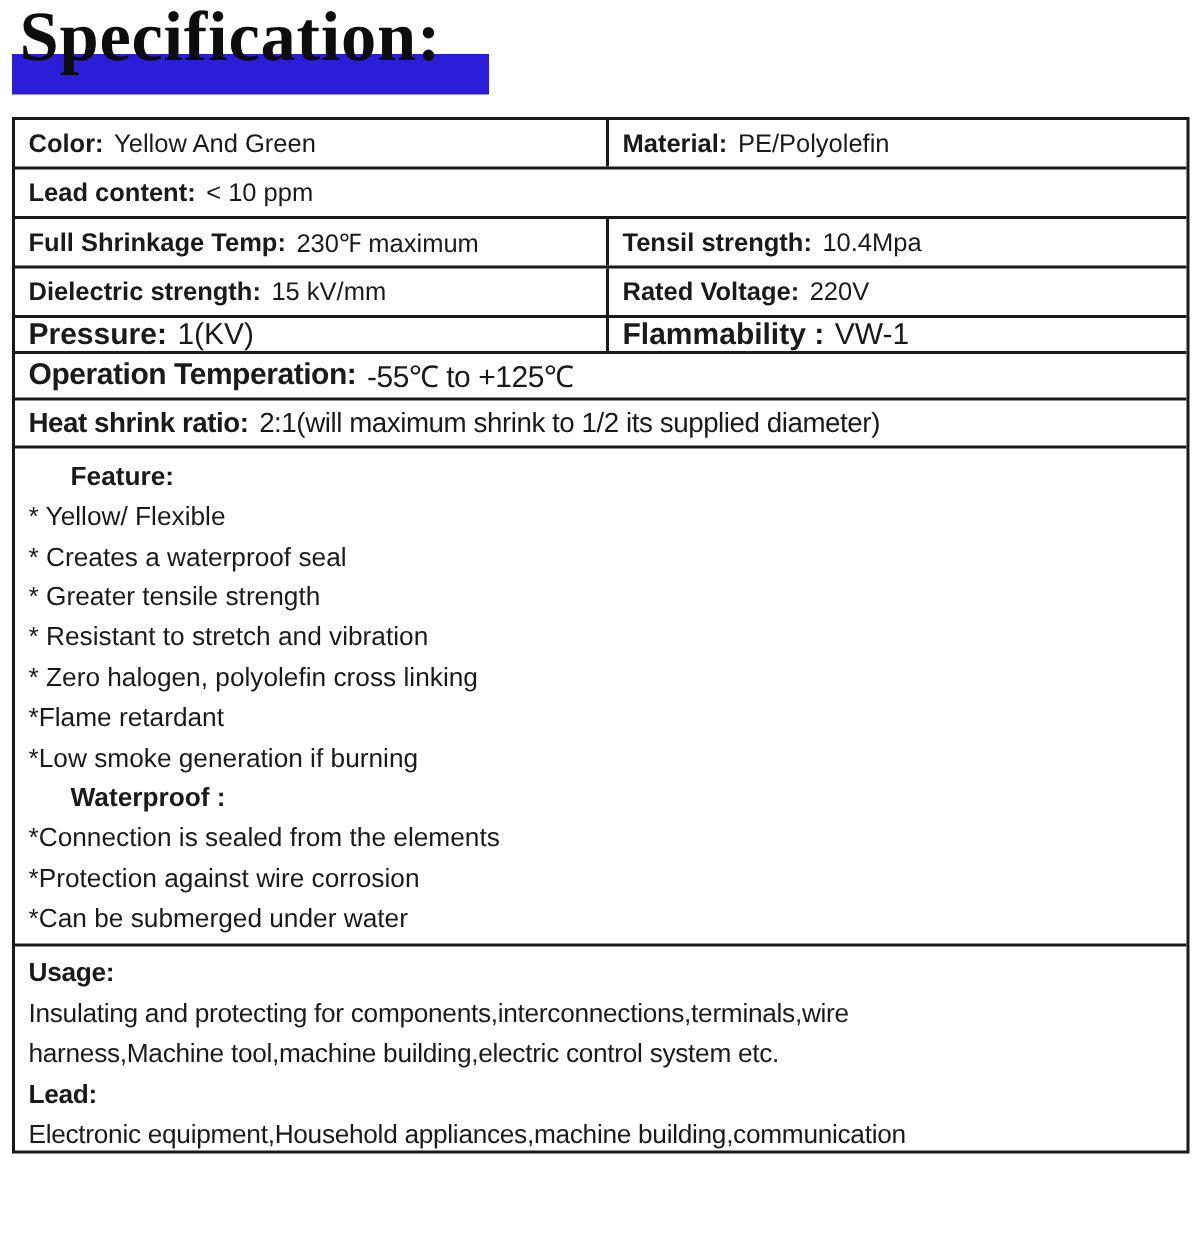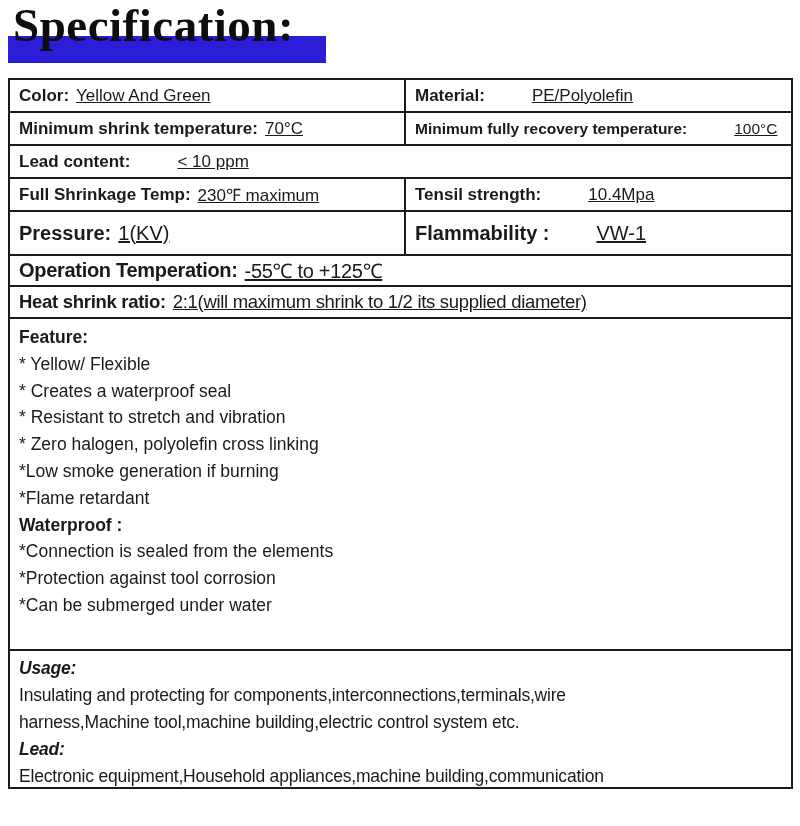--- a/index.html
+++ b/index.html
@@ -42,56 +42,56 @@
     align-items: stretch;
   }
   .row:last-child { border-bottom: none; }
   .cell {
     display: flex; align-items: center;
     padding: 0 9px;
     white-space: nowrap;
     overflow: hidden;
   }
   .cell-left  { width: 396px; border-right: 2px solid #1a1a1a; }
-  .cell-right { flex: 1; gap: 40px; }
+  .cell-right { flex: 1; }
   .cell-full  { width: 100%; }
 
   .r-std  { height: 33px; }
-  .r-big  { height: 44px; }
+  .r-big  { height: 24px; }
   .r-op   { height: 31px; }
   .r-ratio{ height: 32px; }
 
   .lbl { font-weight: 700; }
-  .val { margin-left: 7px; text-decoration: underline; }
+  .val { margin-left: 7px; }
 
   .fs-std   { font-size: 17px; }
   .fs-small { font-size: 15.5px; }
   .fs-big   { font-size: 20px; }
   .fs-op    { font-size: 20px; letter-spacing: -0.3px; }
   .fs-ratio { font-size: 18.5px; letter-spacing: -0.3px; }
 
   
   .feature-block {
     height: 332px;
     padding: 5px 9px;
     border-bottom: 2px solid #1a1a1a;
     font-size: 17.5px;
     line-height: 26.8px;
   }
-  .feature-block .heading { font-weight: 700; }
+  .feature-block .heading { font-weight: 700; margin-left: 28px; }
 
   
   .usage-block {
     height: 136px;
     padding: 4px 9px;
     font-size: 17.5px;
     line-height: 27px;
     letter-spacing: -0.2px;
   }
-  .usage-block .heading { font-weight: 700; font-style: italic; }
+  .usage-block .heading { font-weight: 700; }
 </style>
 </head>
 <body>
 
 <div class="page">
 
   <div class="title-highlight" style="background: rgb(42, 30, 217);"></div>
   <div class="page-title">Specification:</div>
 
   <div class="spec-table">
@@ -100,49 +100,49 @@
       <div class="cell cell-left fs-std">
         <span class="lbl">Color:</span>
         <span class="val">Yellow And Green</span>
       </div>
       <div class="cell cell-right fs-std">
         <span class="lbl">Material:</span>
         <span class="val">PE/Polyolefin</span>
       </div>
     </div>
 
-    <div class="row r-std">
-      <div class="cell cell-left fs-std">
-        <span class="lbl">Minimum shrink temperature:</span>
-        <span class="val">70°C</span>
-      </div>
-      <div class="cell cell-right fs-small">
-        <span class="lbl">Minimum fully recovery temperature:</span>
-        <span class="val">100°C</span>
-      </div>
-    </div>
 
     <div class="row r-std">
       <div class="cell cell-right fs-std">
         <span class="lbl">Lead content:</span>
         <span class="val">&lt; 10 ppm</span>
       </div>
     </div>
 
     <div class="row r-std">
       <div class="cell cell-left fs-std">
         <span class="lbl">Full Shrinkage Temp:</span>
         <span class="val">230℉ maximum</span>
       </div>
       <div class="cell cell-right fs-std">
         <span class="lbl">Tensil strength:</span>
         <span class="val">10.4Mpa</span>
       </div>
     </div>
 
+    <div class="row r-std">
+      <div class="cell cell-left fs-std">
+        <span class="lbl">Dielectric strength:</span>
+        <span class="val">15 kV/mm</span>
+      </div>
+      <div class="cell cell-right fs-std">
+        <span class="lbl">Rated Voltage:</span>
+        <span class="val">220V</span>
+      </div>
+    </div>
 
     <div class="row r-big">
       <div class="cell cell-left fs-big">
         <span class="lbl">Pressure:</span>
         <span class="val">1(KV)</span>
       </div>
       <div class="cell cell-right fs-big">
         <span class="lbl">Flammability :</span>
         <span class="val">VW-1</span>
       </div>
@@ -159,27 +159,28 @@
       <div class="cell cell-full fs-ratio">
         <span class="lbl">Heat shrink ratio:</span>
         <span class="val">2:1(will maximum shrink to 1/2 its supplied diameter)</span>
       </div>
     </div>
 
     <div class="feature-block">
       <div class="heading">Feature:</div>
       <div>* Yellow/ Flexible</div>
       <div>* Creates a waterproof seal</div>
+      <div>* Greater tensile strength</div>
       <div>* Resistant to stretch and vibration</div>
       <div>* Zero halogen, polyolefin cross linking</div>
+      <div>*Flame retardant</div>
       <div>*Low smoke generation if burning</div>
-      <div>*Flame retardant</div>
       <div class="heading">Waterproof :</div>
       <div>*Connection is sealed from the elements</div>
-      <div>*Protection against tool corrosion</div>
+      <div>*Protection against wire corrosion</div>
       <div>*Can be submerged under water</div>
     </div>
 
     <div class="usage-block">
       <div class="heading">Usage:</div>
       <div>Insulating and protecting for components,interconnections,terminals,wire</div>
       <div>harness,Machine tool,machine building,electric control system etc.</div>
       <div class="heading">Lead:</div>
       <div>Electronic equipment,Household appliances,machine building,communication</div>
     </div>

